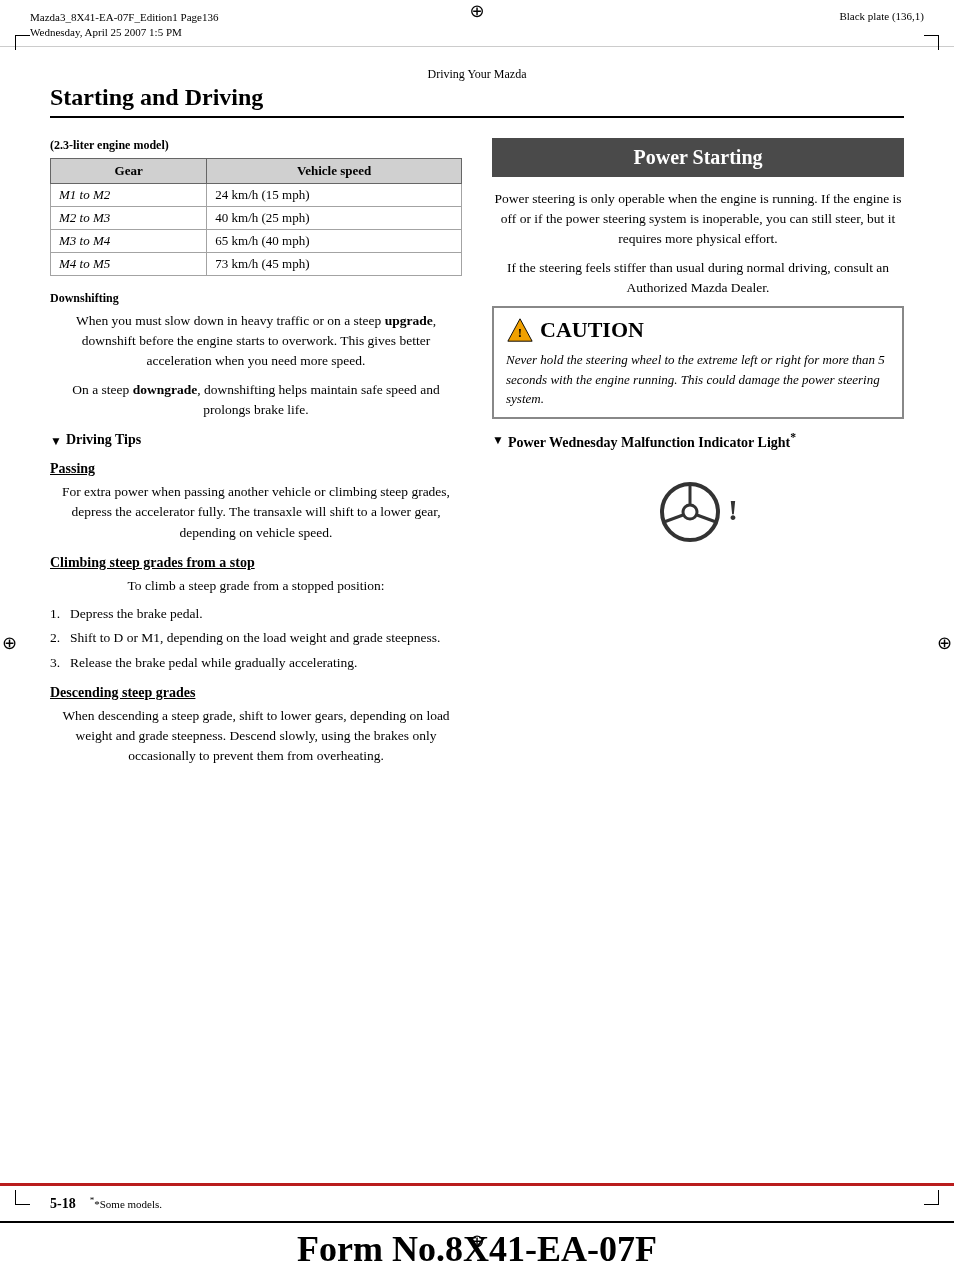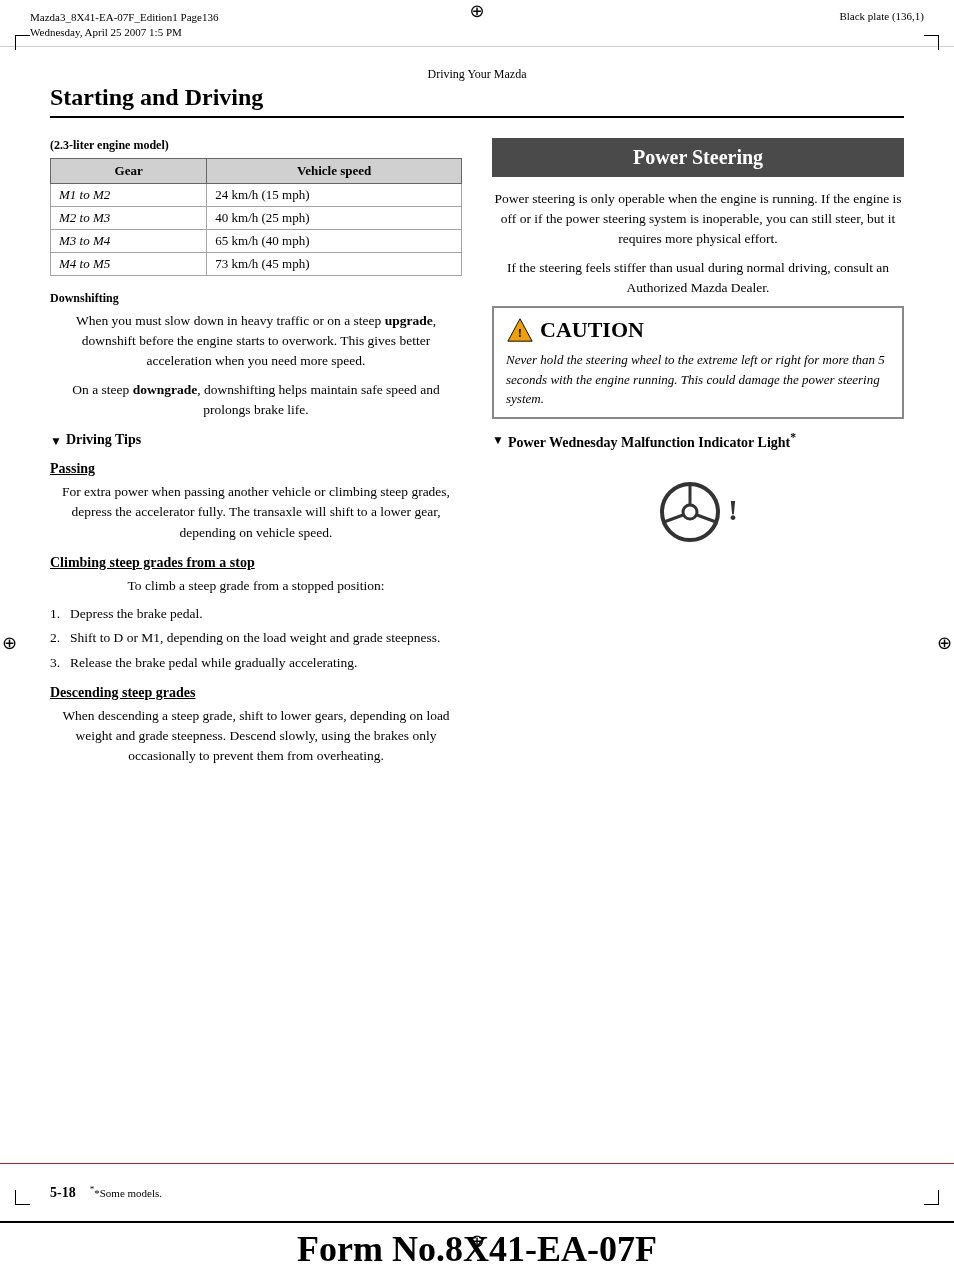--- a/index.html
+++ b/index.html
@@ -213,22 +213,22 @@
     .page-footer {
       position: absolute;
       bottom: 0;
       left: 0;
       right: 0;
     }
     .footer-top {
       display: flex;
       justify-content: space-between;
       align-items: flex-end;
-      padding: 20px 50px;
-      border-top: 1px solid #b91c1c;
+      padding: 9px 50px;
+      border-top: 3px solid #b91c1c;
     }
     .page-number {
       font-size: 14px;
       font-weight: bold;
     }
     .footnote {
       font-size: 11px;
     }
     .form-number {
       font-size: 36px;
@@ -380,21 +380,21 @@
         </ol>
 
         <div class="subsection-underline">Descending steep grades</div>
         <p class="body-text">When descending a steep grade, shift to lower gears, depending on load weight and grade steepness. Descend slowly, using the brakes only occasionally to prevent them from overheating.</p>
 
       </div>
 
       <div class="right-col">
 
         <div class="power-steering-box">
-          <span>Power Steering</span>
+          <span>Power Starting</span>
         </div>
 
         <p class="body-text">Power steering is only operable when the engine is running. If the engine is off or if the power steering system is inoperable, you can still steer, but it requires more physical effort.</p>
         <p class="body-text">If the steering feels stiffer than usual during normal driving, consult an Authorized Mazda Dealer.</p>
 
         <div class="caution-box">
           <div class="caution-header">
             <svg class="caution-triangle" viewBox="0 0 30 28" width="30" height="28">
               <polygon points="15,2 28,26 2,26" fill="#f0a000" stroke="#000" stroke-width="1"></polygon>
               <text x="15" y="22" text-anchor="middle" font-size="14" font-weight="bold" fill="#000">!</text>

